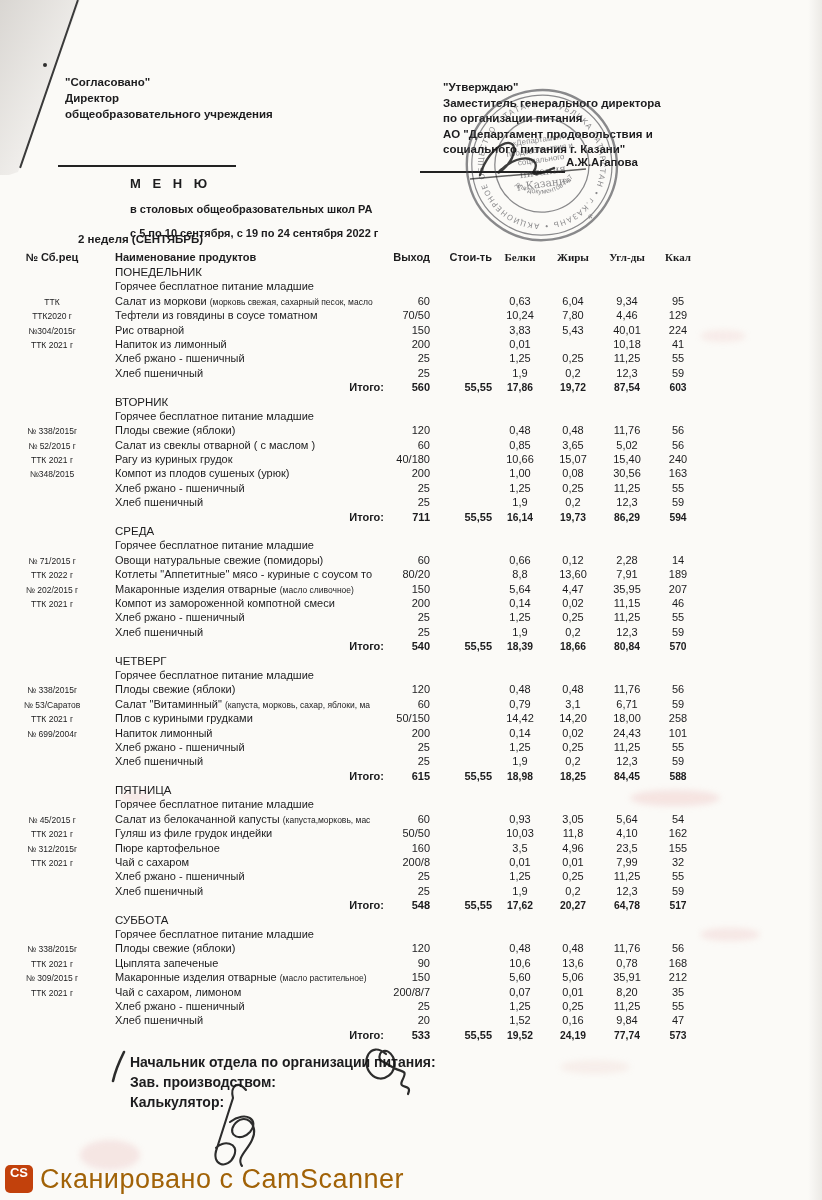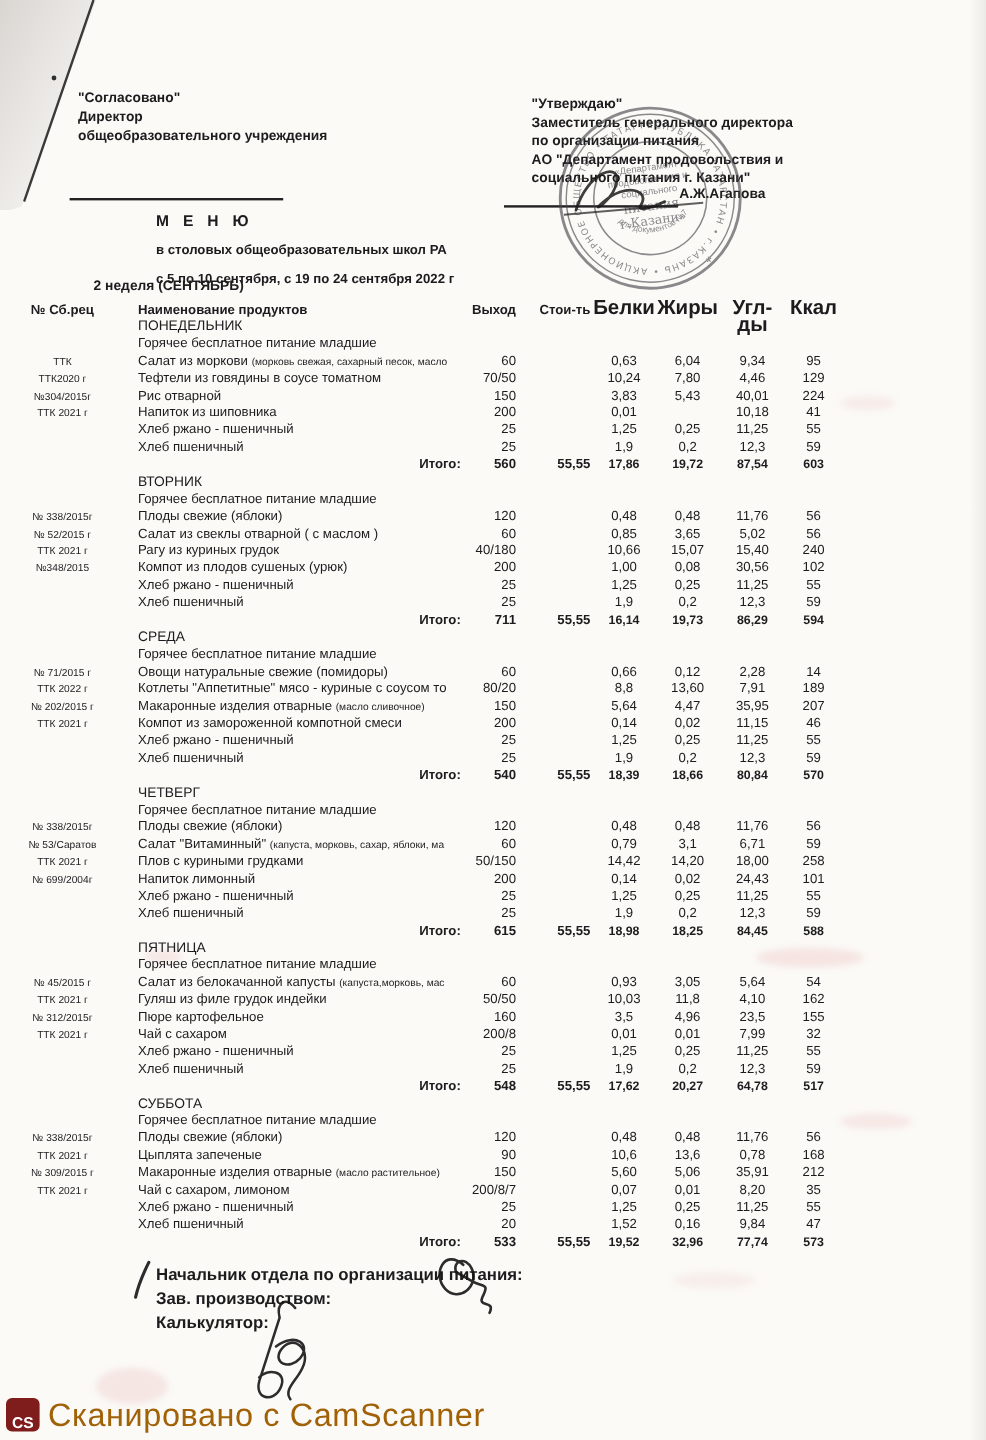--- a/index.html
+++ b/index.html
@@ -42,32 +42,32 @@
   .c-out,.c-cost{text-align:right;font-size:11px;}
   .c-out{padding-right:6px;}
   .c-cost{padding-right:2px;}
   .c-num{text-align:center;font-size:11px;}
   .day-row .c-name, .sub-row .c-name{font-weight:400;}
   .day-row .c-name{font-size:11.5px;}
   .total-row{font-weight:700;}
   .total-row .c-label{grid-column:1 / 3;text-align:right;padding-right:4px;font-size:11px;}
   .total-row .c-num{font-size:10.3px;}
   .table-header .c-out,.table-header .c-cost{font-size:11px;}
-  .table-header .c-num{font-size:17px;}
+  .table-header .c-num{font-size:11px;font-family:Liberation Serif, serif;}
 
   
   .footer{position:absolute;left:130px;top:1052px;font-size:14px;font-weight:700;line-height:20px;z-index:2;}
 
   
   .stamp{position:absolute;left:463px;top:86px;width:160px;height:160px;z-index:5;opacity:.62;transform:rotate(-8deg);}
   .sig-svg{position:absolute;z-index:6;}
 
   
-  .cs-badge{position:absolute;left:5px;top:1165px;width:28px;height:28px;background:#7f1d1d;border-radius:5px;
-    display:flex;align-items:flex-end;justify-content:center;color:#fff;font-size:13px;font-weight:700;z-index:3;}
+  .cs-badge{position:absolute;left:5px;top:1165px;width:28px;height:28px;background:#c2410c;border-radius:5px;
+    display:flex;align-items:flex-start;justify-content:center;color:#fff;font-size:13px;font-weight:700;z-index:3;}
   .cs-text{position:absolute;left:40px;top:1164px;font-size:27px;color:#a16207;font-weight:400;z-index:3;letter-spacing:.5px;}
 </style>
 </head>
 <body>
 
 <div class="page">
 
   <div class="corner-shade"></div>
   <div class="corner-line"></div>
   <div class="corner-dot"></div>
@@ -150,21 +150,21 @@
           <div class="c-name"><span>Рис отварной</span></div>
           <div class="c-out">150</div>
           <div class="c-cost"></div>
           <div class="c-num">3,83</div>
           <div class="c-num">5,43</div>
           <div class="c-num">40,01</div>
           <div class="c-num">224</div>
         </div>
         <div class="row item-row">
           <div class="c-code">ТТК 2021 г</div>
-          <div class="c-name"><span>Напиток  из шиповника</span></div>
+          <div class="c-name"><span>Напиток  из лимонный</span></div>
           <div class="c-out">200</div>
           <div class="c-cost"></div>
           <div class="c-num">0,01</div>
           <div class="c-num"></div>
           <div class="c-num">10,18</div>
           <div class="c-num">41</div>
         </div>
         <div class="row item-row">
           <div class="c-code"></div>
           <div class="c-name"><span>Хлеб ржано - пшеничный</span></div>
@@ -235,21 +235,21 @@
           <div class="c-num">240</div>
         </div>
         <div class="row item-row">
           <div class="c-code">№348/2015</div>
           <div class="c-name"><span>Компот из плодов сушеных (урюк)</span></div>
           <div class="c-out">200</div>
           <div class="c-cost"></div>
           <div class="c-num">1,00</div>
           <div class="c-num">0,08</div>
           <div class="c-num">30,56</div>
-          <div class="c-num">102</div>
+          <div class="c-num">163</div>
         </div>
         <div class="row item-row">
           <div class="c-code"></div>
           <div class="c-name"><span>Хлеб ржано - пшеничный</span></div>
           <div class="c-out">25</div>
           <div class="c-cost"></div>
           <div class="c-num">1,25</div>
           <div class="c-num">0,25</div>
           <div class="c-num">11,25</div>
           <div class="c-num">55</div>
@@ -578,21 +578,21 @@
           <div class="c-num">1,52</div>
           <div class="c-num">0,16</div>
           <div class="c-num">9,84</div>
           <div class="c-num">47</div>
         </div>
         <div class="row total-row">
           <div class="c-label">Итого:</div>
           <div class="c-out">533</div>
           <div class="c-cost">55,55</div>
           <div class="c-num">19,52</div>
-          <div class="c-num">32,96</div>
+          <div class="c-num">24,19</div>
           <div class="c-num">77,74</div>
           <div class="c-num">573</div>
         </div>
       </div>
     </div>
 
   <div class="footer">
     <div>Начальник отдела по организации питания:</div>
     <div>Зав. производством:</div>
     <div>Калькулятор:</div>

